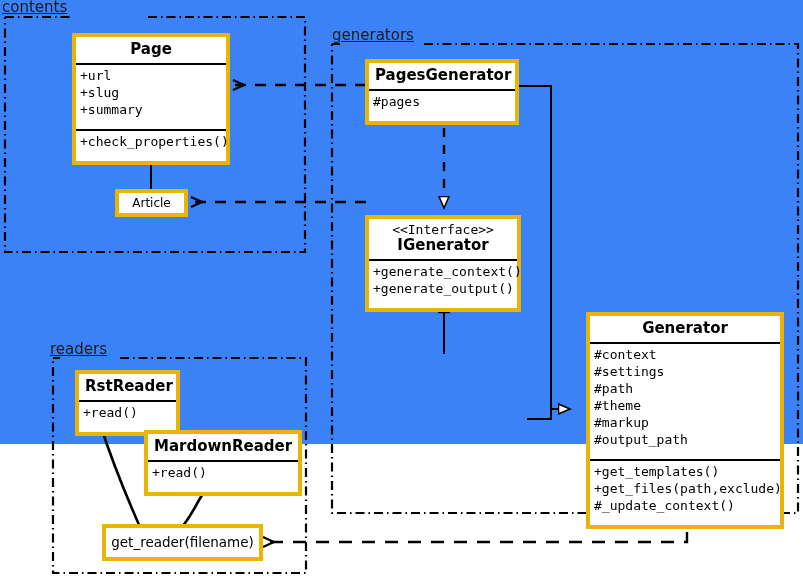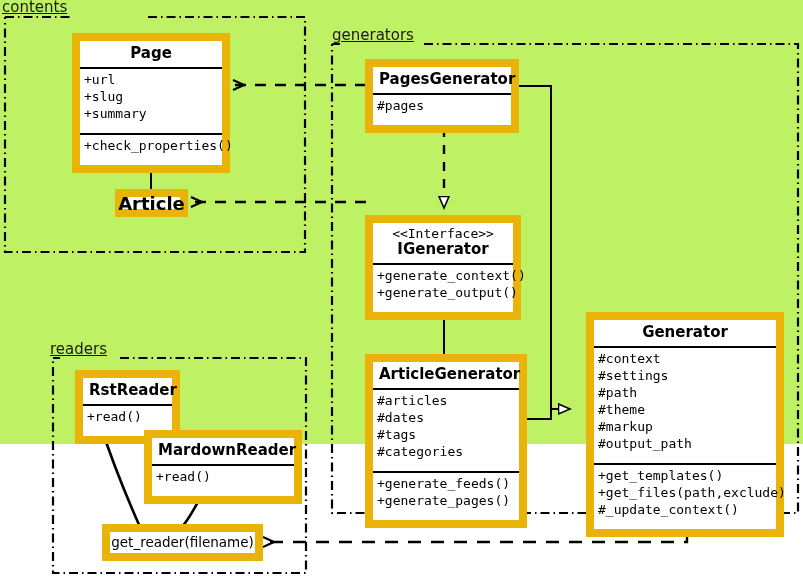--- a/index.html
+++ b/index.html
@@ -1,25 +1,25 @@
 <!DOCTYPE html>
 <html><head>
 <meta charset="utf-8">
 <style>
   html,body{margin:0;padding:0;background:#ffffff;}
   body{width:803px;height:579px;overflow:hidden;
        font-family:"DejaVu Sans","Liberation Sans",sans-serif;}
-  #stage{position:relative;width:803px;height:444px;background:#bef264;}
+  #stage{position:relative;width:803px;height:444px;background:#3b82f6;}
   svg#wires{position:absolute;left:0;top:0;width:803px;height:579px;pointer-events:none;}
 
   .pkg-label{position:absolute;font-size:15px;color:#1a1a1a;
              font-family:"DejaVu Sans","Liberation Sans",sans-serif;
              text-decoration:underline;white-space:nowrap;letter-spacing:0px;}
 
-  .cls{position:absolute;border:8px solid #eab308;background:#fff;box-sizing:border-box;}
+  .cls{position:absolute;border:4px solid #eab308;background:#fff;box-sizing:border-box;}
   .cls .sec{box-sizing:border-box;}
   .cls .sec + .sec{border-top:2px solid #000;}
   .cls .title{text-align:center;font-weight:bold;font-size:15px;color:#000;
               padding:4px 6px 5px 6px;line-height:17px;
               font-family:"DejaVu Sans","Liberation Sans",sans-serif;}
   .cls .stereo{display:block;text-align:center;font-weight:normal;font-size:13px;
                line-height:15px;font-family:"DejaVu Sans Mono","Liberation Mono",monospace;}
   .cls .members{padding:2px 4px 11px 4px;}
   .cls .members div{font-size:13px;line-height:17px;color:#000;white-space:nowrap;
                     font-family:"DejaVu Sans Mono","Liberation Mono",monospace;}
@@ -85,54 +85,41 @@
       <div>+url</div>
       <div>+slug</div>
       <div>+summary</div>
     </div>
     <div class="sec members">
       <div>+check_properties()</div>
     </div>
   </div>
 
   <div class="cls plain" style="left:115px;top:189px;width:73px;height:28px;">
-    <div class="title" style="font-weight:bold;font-size:18px;">Article</div>
+    <div class="title" style="font-weight:normal;font-size:12px;">Article</div>
   </div>
 
   <div class="cls" style="left:365px;top:59px;width:154px;">
     <div class="sec title">PagesGenerator</div>
     <div class="sec members">
       <div>#pages</div>
     </div>
   </div>
 
   <div class="cls" style="left:365px;top:215px;width:156px;">
     <div class="sec title" style="padding-top:3px;">
       <span class="stereo">&lt;&lt;Interface&gt;&gt;</span>
       <span>IGenerator</span>
     </div>
     <div class="sec members">
       <div>+generate_context()</div>
       <div>+generate_output()</div>
     </div>
   </div>
 
-  <div class="cls" style="left:365px;top:354px;width:162px;">
-    <div class="sec title">ArticleGenerator</div>
-    <div class="sec members">
-      <div>#articles</div>
-      <div>#dates</div>
-      <div>#tags</div>
-      <div>#categories</div>
-    </div>
-    <div class="sec members">
-      <div>+generate_feeds()</div>
-      <div>+generate_pages()</div>
-    </div>
-  </div>
 
   <div class="cls" style="left:586px;top:312px;width:198px;">
     <div class="sec title">Generator</div>
     <div class="sec members">
       <div>#context</div>
       <div>#settings</div>
       <div>#path</div>
       <div>#theme</div>
       <div>#markup</div>
       <div>#output_path</div>

